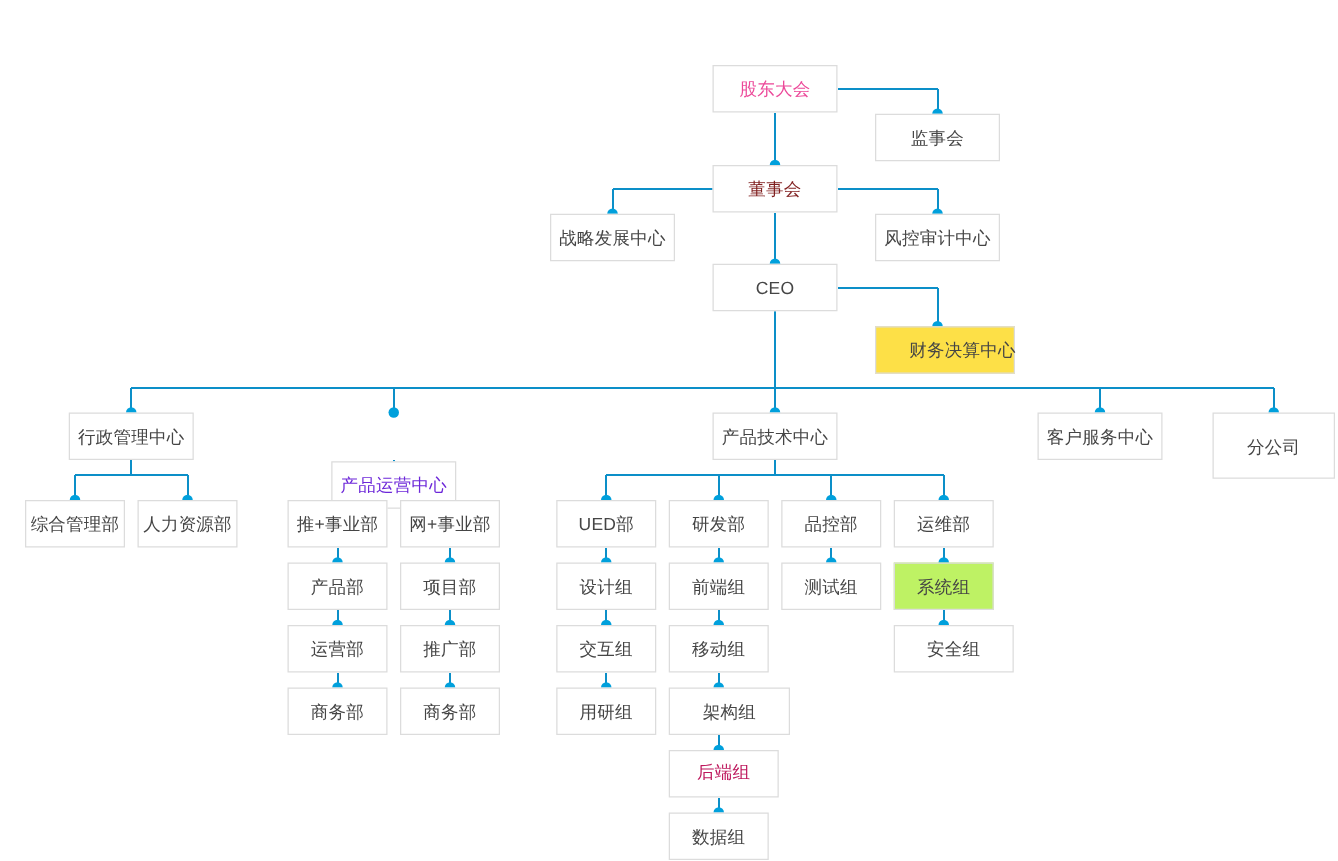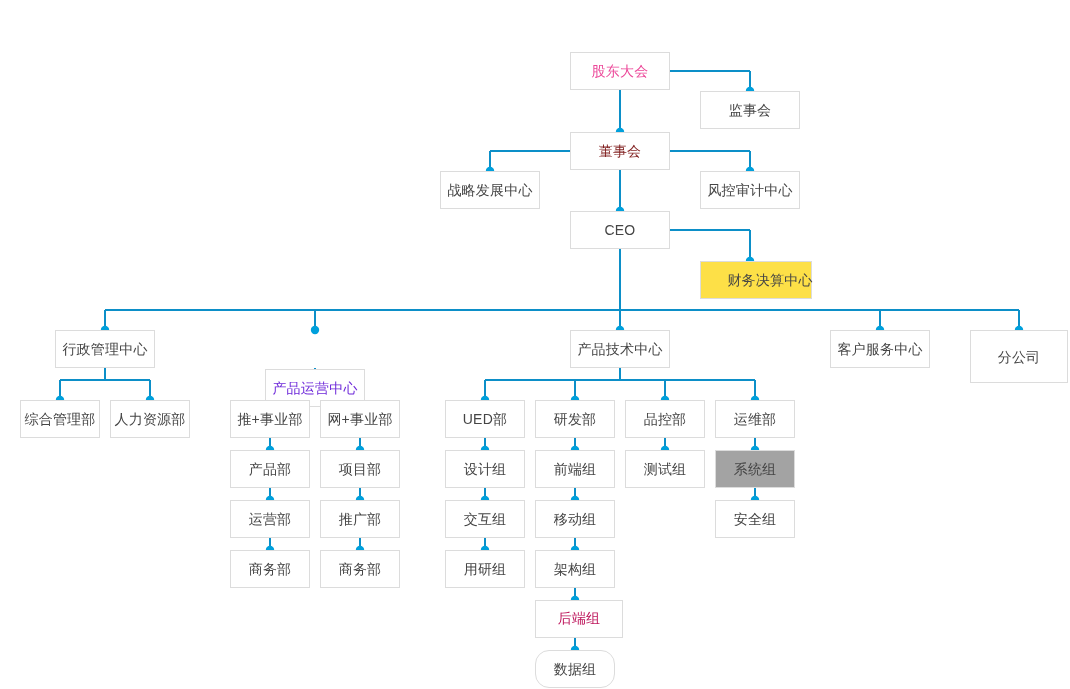--- a/index.html
+++ b/index.html
@@ -212,38 +212,38 @@
       </div>
       <div class="node" style="left: 445px; top: 450px; width: 80px; height: 38px; border-color: rgb(220, 220, 220); background: rgb(255, 255, 255); color: rgb(69, 69, 69);">
         <span>设计组</span>
       </div>
       <div class="node" style="left: 535px; top: 450px; width: 80px; height: 38px; border-color: rgb(220, 220, 220); background: rgb(255, 255, 255); color: rgb(69, 69, 69);">
         <span>前端组</span>
       </div>
       <div class="node" style="left: 625px; top: 450px; width: 80px; height: 38px; border-color: rgb(220, 220, 220); background: rgb(255, 255, 255); color: rgb(69, 69, 69);">
         <span>测试组</span>
       </div>
-      <div class="node" style="left: 715px; top: 450px; width: 80px; height: 38px; border-color: rgb(220, 220, 220); background: #a3a3a3; color: rgb(69, 69, 69);">
+      <div class="node" style="left: 715px; top: 450px; width: 80px; height: 38px; border-color: rgb(220, 220, 220); background: #bef264; color: rgb(69, 69, 69);">
         <span>系统组</span>
       </div>
       <div class="node" style="left: 445px; top: 500px; width: 80px; height: 38px; border-color: rgb(220, 220, 220); background: rgb(255, 255, 255); color: rgb(69, 69, 69);">
         <span>交互组</span>
       </div>
       <div class="node" style="left: 535px; top: 500px; width: 80px; height: 38px; border-color: rgb(220, 220, 220); background: rgb(255, 255, 255); color: rgb(69, 69, 69);">
         <span>移动组</span>
       </div>
-      <div class="node" style="left: 715px; top: 500px; width: 80px; height: 38px; border-color: rgb(220, 220, 220); background: rgb(255, 255, 255); color: rgb(69, 69, 69); text-align: center;">
+      <div class="node" style="left: 715px; top: 500px; width: 96px; height: 38px; border-color: rgb(220, 220, 220); background: rgb(255, 255, 255); color: rgb(69, 69, 69); text-align: center;">
         <span>安全组</span>
       </div>
       <div class="node" style="left: 445px; top: 550px; width: 80px; height: 38px; border-color: rgb(220, 220, 220); background: rgb(255, 255, 255); color: rgb(69, 69, 69);">
         <span>用研组</span>
       </div>
-      <div class="node" style="left: 535px; top: 550px; width: 80px; height: 38px; border-color: rgb(220, 220, 220); background: rgb(255, 255, 255); color: rgb(69, 69, 69);">
+      <div class="node" style="left: 535px; top: 550px; width: 97px; height: 38px; border-color: rgb(220, 220, 220); background: rgb(255, 255, 255); color: rgb(69, 69, 69);">
         <span>架构组</span>
       </div>
       <div class="node" style="left: 535px; top: 600px; width: 88px; height: 38px; border-color: rgb(220, 220, 220); background: rgb(255, 255, 255); color: #be185d; font-family: Liberation Serif, serif;">
         <span>后端组</span>
       </div>
-      <div class="node" style="left: 535px; top: 650px; width: 80px; height: 38px; border-color: rgb(220, 220, 220); background: rgb(255, 255, 255); color: rgb(69, 69, 69); border-radius: 14px;">
+      <div class="node" style="left: 535px; top: 650px; width: 80px; height: 38px; border-color: rgb(220, 220, 220); background: rgb(255, 255, 255); color: rgb(69, 69, 69);">
         <span>数据组</span>
       </div>
     </div>
 </div>
 
 </body></html>

